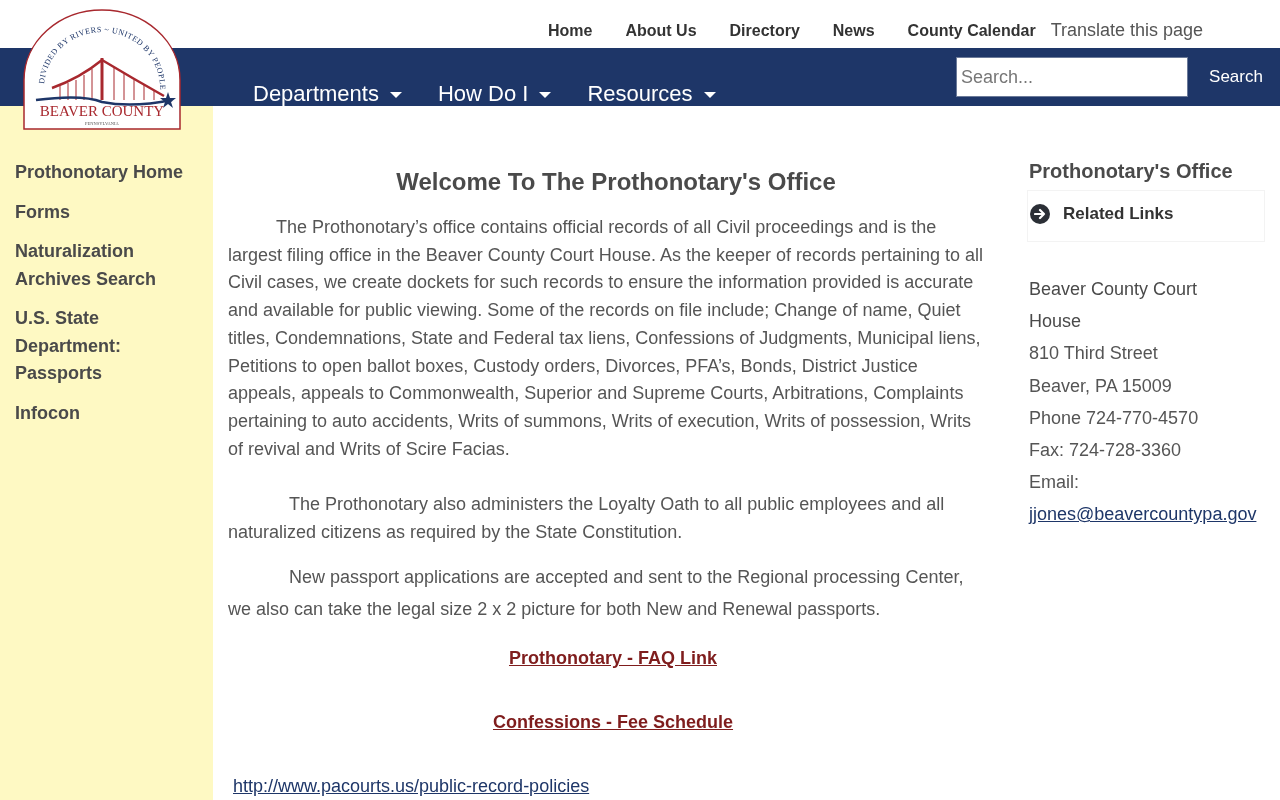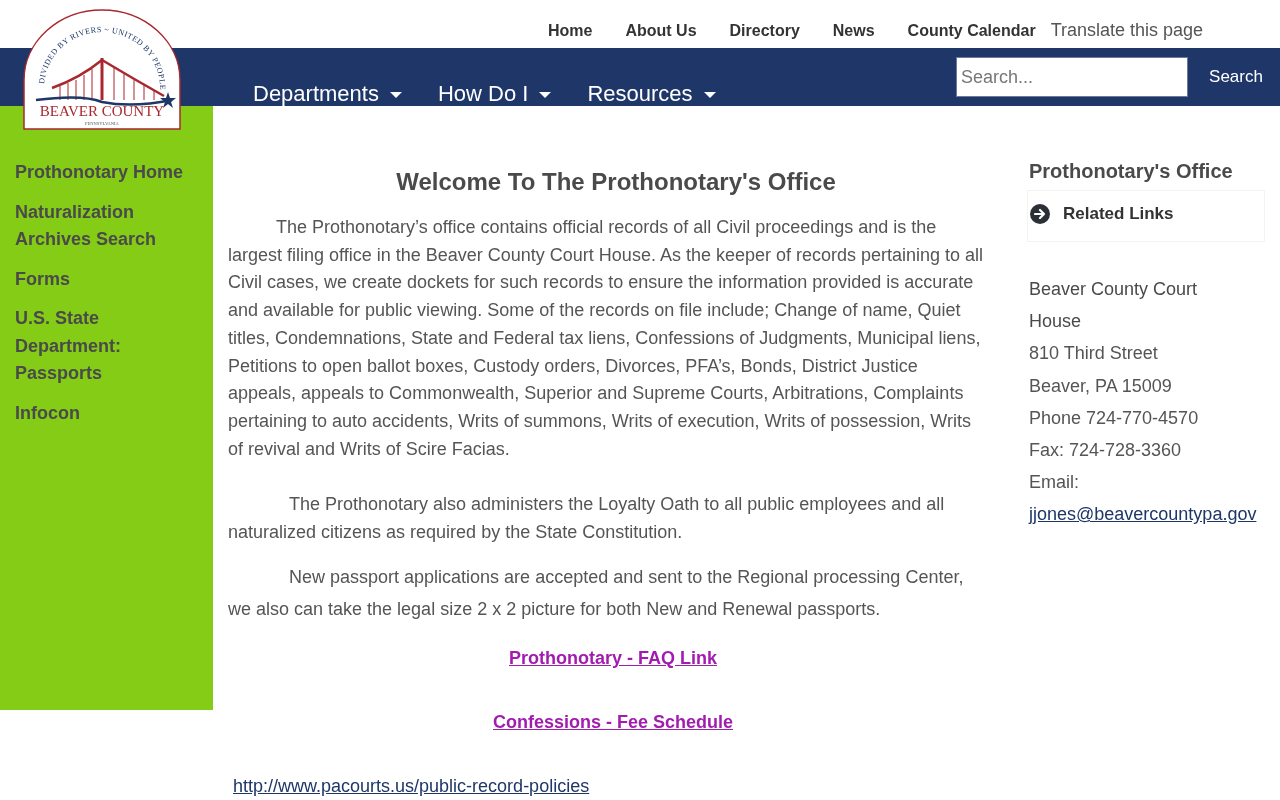--- a/index.html
+++ b/index.html
@@ -19,34 +19,34 @@
   .nav-item { display: flex; align-items: center; color: #ffffff; font-size: 22px; margin-right: 36px; cursor: pointer; }
   .caret { display: inline-block; width: 0; height: 0; border-left: 6px solid transparent; border-right: 6px solid transparent; border-top: 6px solid #ffffff; margin-left: 11px; margin-top: 2px; }
   .search-input { position: absolute; left: 956px; top: 9px; width: 232px; height: 40px; border: 1px solid #6b7a99; background: #ffffff; font-family: "Liberation Sans", sans-serif; font-size: 18px; padding: 0 4px; color: #3b82f6; }
   .search-input::placeholder { color: #777777; }
   .search-btn { position: absolute; left: 1200px; top: 9px; width: 72px; height: 40px; background: transparent; border: none; color: #ffffff; font-family: "Liberation Sans", sans-serif; font-size: 17px; cursor: pointer; }
 
   
   .logo { position: absolute; left: 22px; top: 8px; width: 160px; height: 122px; z-index: 5; }
 
   
-  .sidebar { position: absolute; left: 0; top: 106px; width: 213px; height: 604px; background: #84cc16; }
+  .sidebar { position: absolute; left: 0; top: 106px; width: 213px; height: 694px; background: #fef9c3; }
   .side-list { position: absolute; left: 15px; top: 53px; width: 190px; list-style: none; }
   .side-list li { margin-bottom: 12px; }
   .side-list a { font-size: 18px; font-weight: bold; color: #4a4a4a; text-decoration: none; line-height: 27.5px; display: block; }
 
   
   .content { position: absolute; left: 228px; top: 106px; width: 752px; }
   .page-title { position: absolute; top: 62px; left: 0; width: 776px; text-align: center; font-size: 24px; font-weight: bold; color: #4a4a4a; }
   .para { position: absolute; left: 0; width: 760px; font-size: 18px; color: #555555; line-height: 27.7px; }
   .p1 { top: 108px; text-indent: 48px; }
   .p2 { top: 385px; text-indent: 61px; }
   .p3 { top: 456px; text-indent: 61px; line-height: 31.5px; }
   .center-link { position: absolute; left: 0; width: 770px; text-align: center; font-size: 18px; font-weight: bold; }
-  .center-link a { color: #a21caf; text-decoration: underline; }
+  .center-link a { color: #7f1d1d; text-decoration: underline; }
   .faq { top: 542px; }
   .fee { top: 606px; }
   .ext-link { position: absolute; top: 670px; left: 5px; font-size: 18px; }
   .ext-link a { color: #1e3668; text-decoration: underline; }
 
   
   .right { position: absolute; left: 1029px; top: 106px; width: 240px; }
   .right-title { position: absolute; top: 54px; left: 0; font-size: 20px; font-weight: bold; color: #4a4a4a; white-space: nowrap; }
   .related-box { position: absolute; top: 84px; left: -2px; width: 238px; height: 52px; border: 1px solid #f3f3f3; display: flex; align-items: center; }
   .arrow-icon { width: 20px; height: 20px; border-radius: 50%; background: #2b2f36; display: flex; align-items: center; justify-content: center; margin-left: 2px; margin-top: -4px; }
@@ -117,24 +117,24 @@
     <text x="80" y="117" text-anchor="middle" font-family="Liberation Serif, serif" font-size="4.5" fill="#555">PENNSYLVANIA</text>
   </svg>
 </div>
 
 <aside class="sidebar">
   <ul class="side-list">
     <li>
         <a href="#">Prothonotary Home</a>
       </li>
     <li>
-        <a href="#">Naturalization Archives Search</a>
+        <a href="#">Forms</a>
       </li>
     <li>
-        <a href="#">Forms</a>
+        <a href="#">Naturalization Archives Search</a>
       </li>
     <li>
         <a href="#" style="width:130px">U.S. State Department: Passports</a>
       </li>
     <li>
         <a href="#">Infocon</a>
       </li>
   </ul>
 </aside>
 

